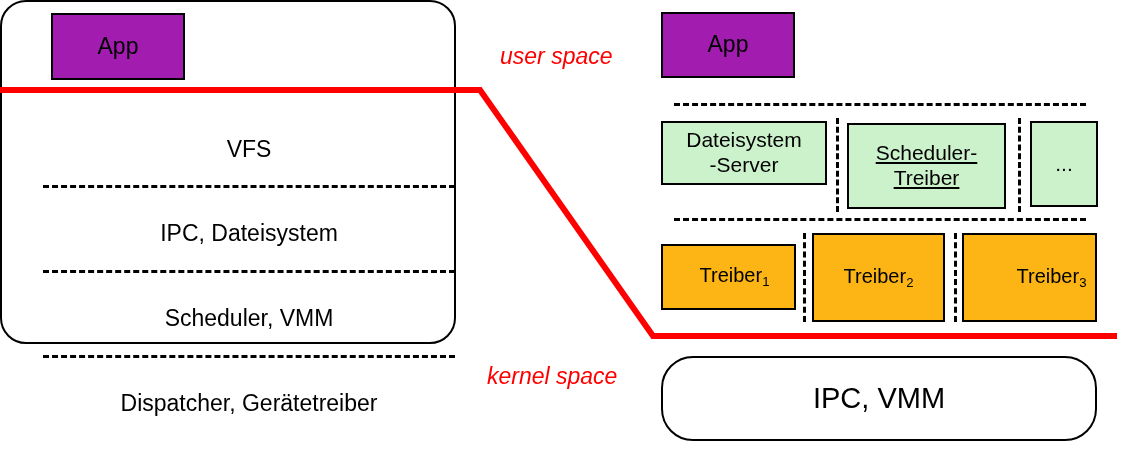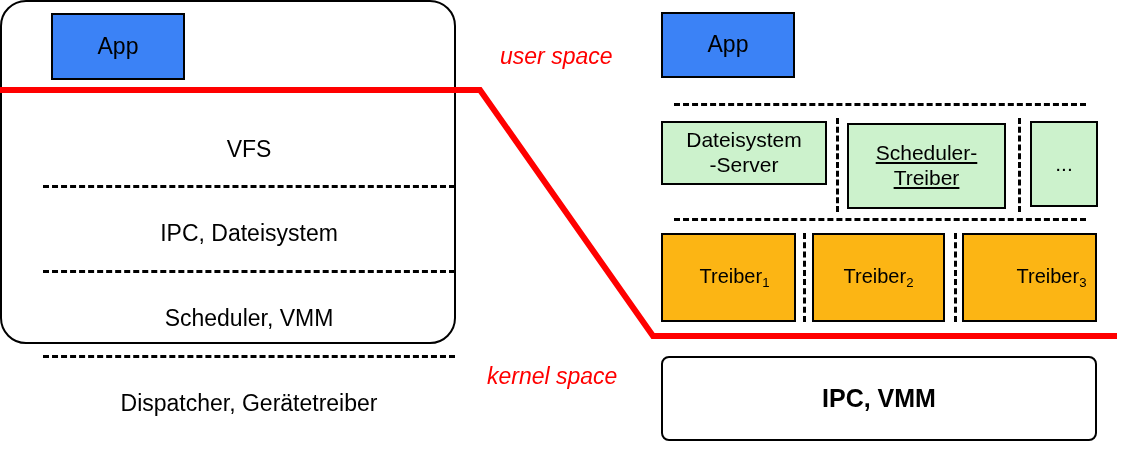--- a/index.html
+++ b/index.html
@@ -23,37 +23,36 @@
     box-sizing: border-box;
     display: flex;
     align-items: center;
     justify-content: center;
     text-align: center;
     color: #000000;
     line-height: 1.18;
   }
   
   .app-box {
-    background: #3b82f6;
+    background: #a21caf;
     border: 2px solid #000000;
     font-size: 23px;
     align-items: center;
   }
   
   .kernel-box {
     background: #ffffff;
     border: 2px solid #000000;
     border-radius: 26px;
   }
   .kernel-box-right {
     background: #ffffff;
     border: 2px solid #000000;
-    border-radius: 8px;
-    font-size: 25px;
-    font-weight: bold;
+    border-radius: 32px;
+    font-size: 29px;
   }
   
   .layer-label {
     position: absolute;
     left: 23px;
     width: 452px;
     text-align: center;
     font-size: 23px;
     color: #000000;
   }
@@ -149,21 +148,21 @@
     </span>
   </div>
 
   <div class="box server-box" style="left:1030px; top:121px; width:68px; height:86px;">
     <span>...</span>
   </div>
 
   <div class="dashed-v" style="left:803px; top:233px; height:89px;"></div>
   <div class="dashed-v" style="left:954px; top:233px; height:89px;"></div>
 
-  <div class="box driver-box" style="left:661px; top:233px; width:135px; height:89px;padding-left:12px;">
+  <div class="box driver-box" style="left:661px; top:244px; width:135px; height:66px;padding-left:12px;">
     <span><span>Treiber</span><sub>1</sub></span>
   </div>
 
   <div class="box driver-box" style="left:812px; top:233px; width:133px; height:89px;">
     <span><span>Treiber</span><sub>2</sub></span>
   </div>
 
   <div class="box driver-box" style="left:962px; top:233px; width:135px; height:89px;padding-left:44px;">
     <span><span>Treiber</span><sub>3</sub></span>
   </div>

